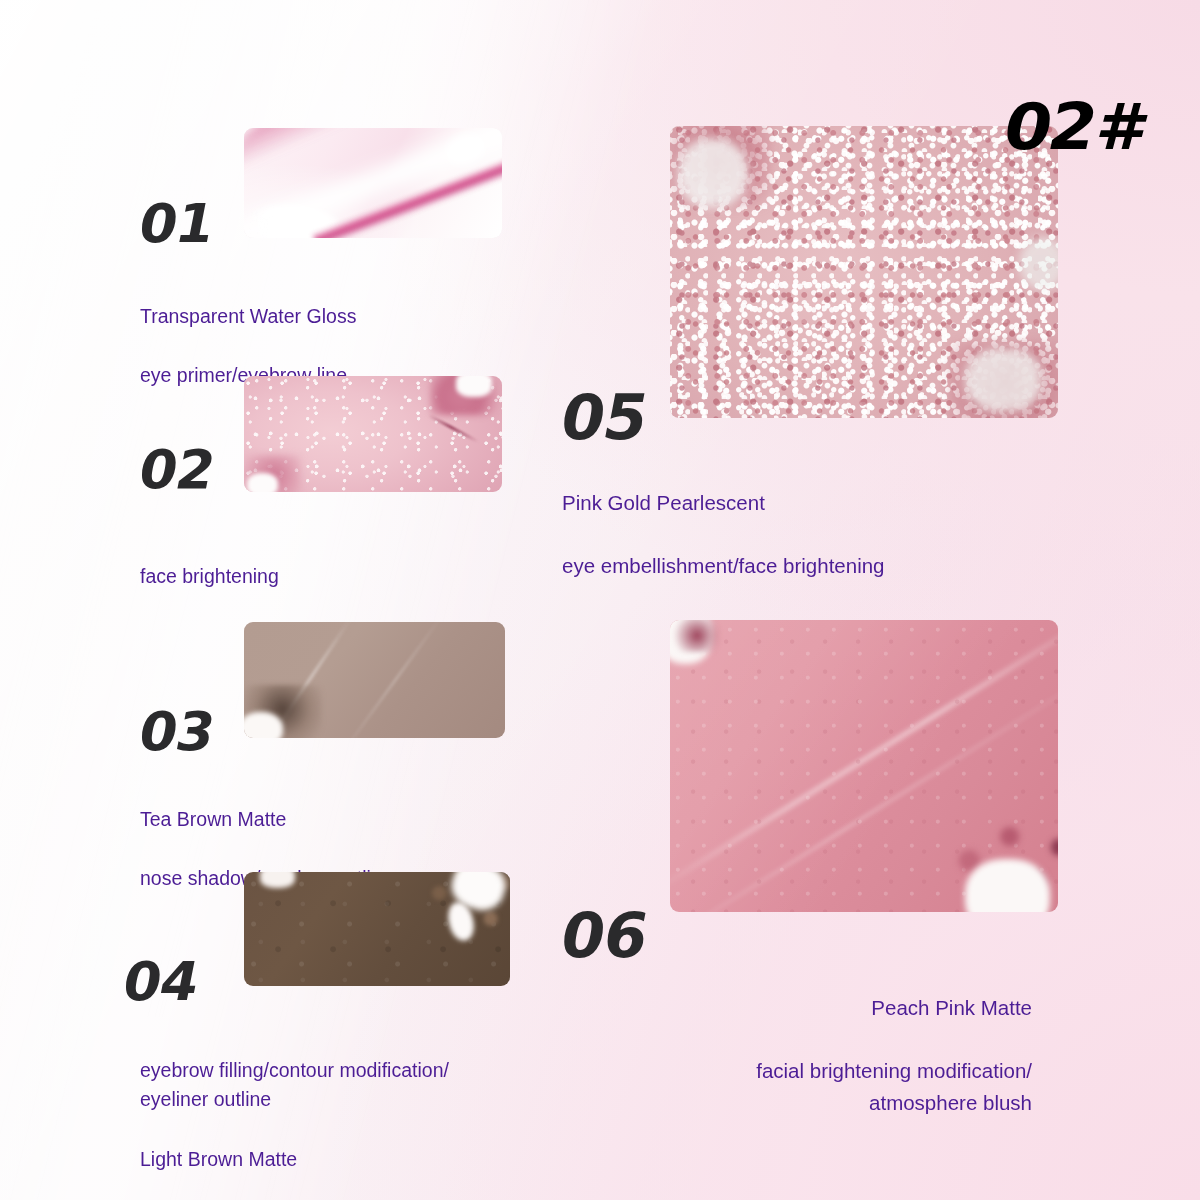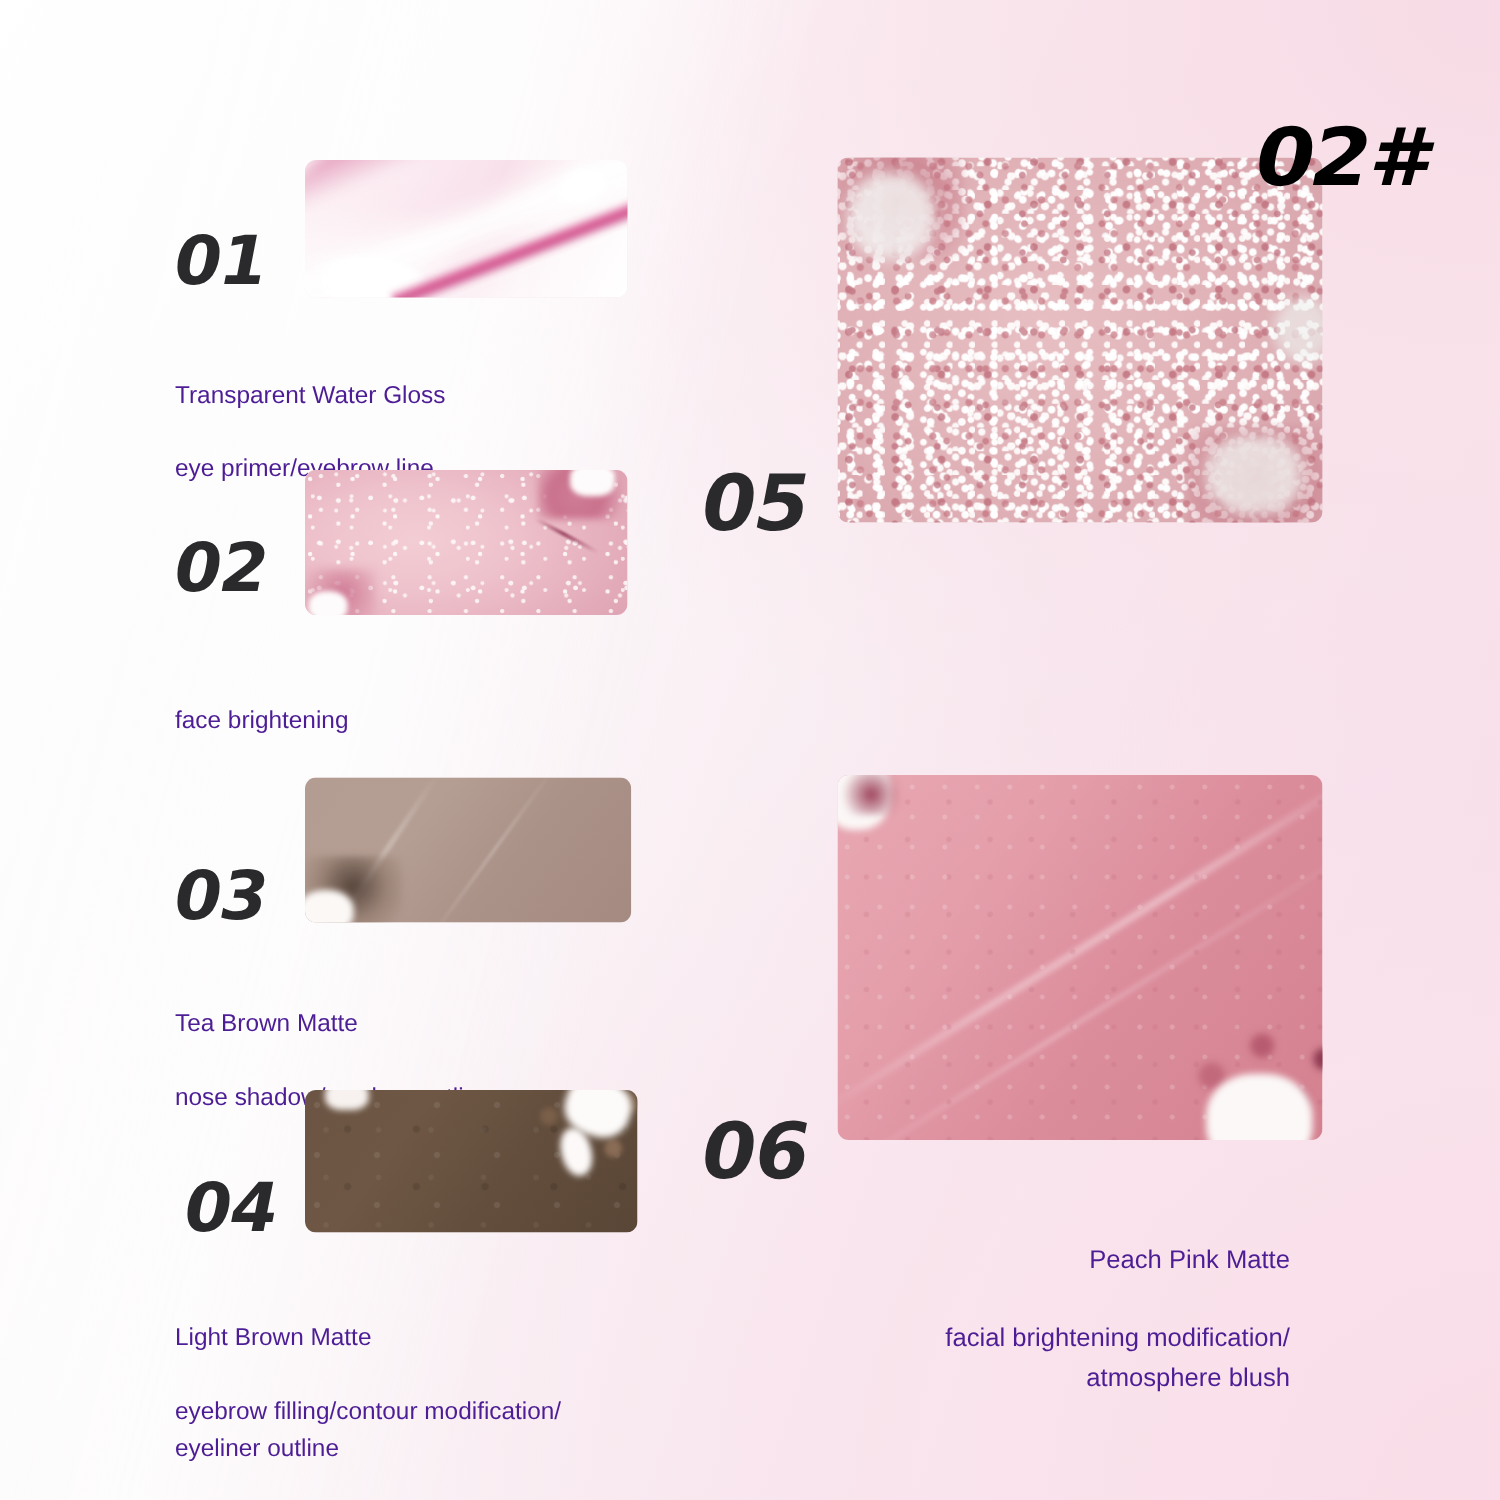--- a/index.html
+++ b/index.html
@@ -25,21 +25,21 @@
                rgba(255,255,255,0.72) 58%, rgba(255,255,255,0) 100%);
     filter:blur(26px);pointer-events:none;}
 
   .layer{position:absolute;inset:0;}
 
   
   .num{position:absolute;
     font-family:"DejaVu Sans",sans-serif;
     font-style:italic;font-weight:700;
     color:#2a2a2c;letter-spacing:-0.01em;
-    white-space:nowrap;line-height:1;}
+    white-space:nowrap;line-height:1;margin-top:15px;}
   .num-s{font-size:54px;}
   .num-l{font-size:62px;}
 
   
   .cap{position:absolute;color:#4c1d95;
     font-size:19.5px;line-height:1.52;font-weight:500;white-space:pre-line;}
   .cap-l{font-size:20.5px;line-height:1.55;}
 
   
   .sw{position:absolute;border-radius:9px;overflow:hidden;
@@ -279,39 +279,43 @@
 
   <div class="sw" style="left:244px;top:872px;width:266px;height:114px;">
     <div class="inner g04">
       <div class="tex"></div>
         <div class="crumbs"></div>
       <div class="wht1"></div>
         <div class="wht2"></div>
         <div class="wht3"></div>
     </div>
   </div>
-  <div class="num num-s" style="left:148px;top:940px;text-align:right;">04</div>
+  <div class="num num-s" style="left:124px;top:940px;text-align:right;">04</div>
   <div class="cap" style="left:140px;top:1026px;width:430px;">
-    <div>Light Brown Matte</div>
     <div>eyebrow filling/contour modification/
 eyeliner outline</div>
+    <div>Light Brown Matte</div>
   </div>
 
   <div class="sw" style="left:670px;top:126px;width:388px;height:292px;">
     <div class="inner g05">
       <div class="glit"></div>
         <div class="glit2"></div>
       <div class="clump1"></div>
         <div class="clump2"></div>
       <div class="wh1"></div>
         <div class="wh2"></div>
         <div class="wh3"></div>
     </div>
   </div>
   <div class="num num-l" style="left:562px;top:372px;">05</div>
+  <div class="cap cap-l" style="left:562px;top:455px;width:470px;">
+    <div>Pink Gold Pearlescent</div>
+    <div>eye embellishment/face brightening</div>
+  </div>
 
   <div class="sw" style="left:670px;top:620px;width:388px;height:292px;">
     <div class="inner g06">
       <div class="swipe"></div>
         <div class="edge"></div>
         <div class="edge2"></div>
       <div class="grain"></div>
         <div class="crumbsR"></div>
       <div class="whR"></div>
         <div class="whL"></div>

